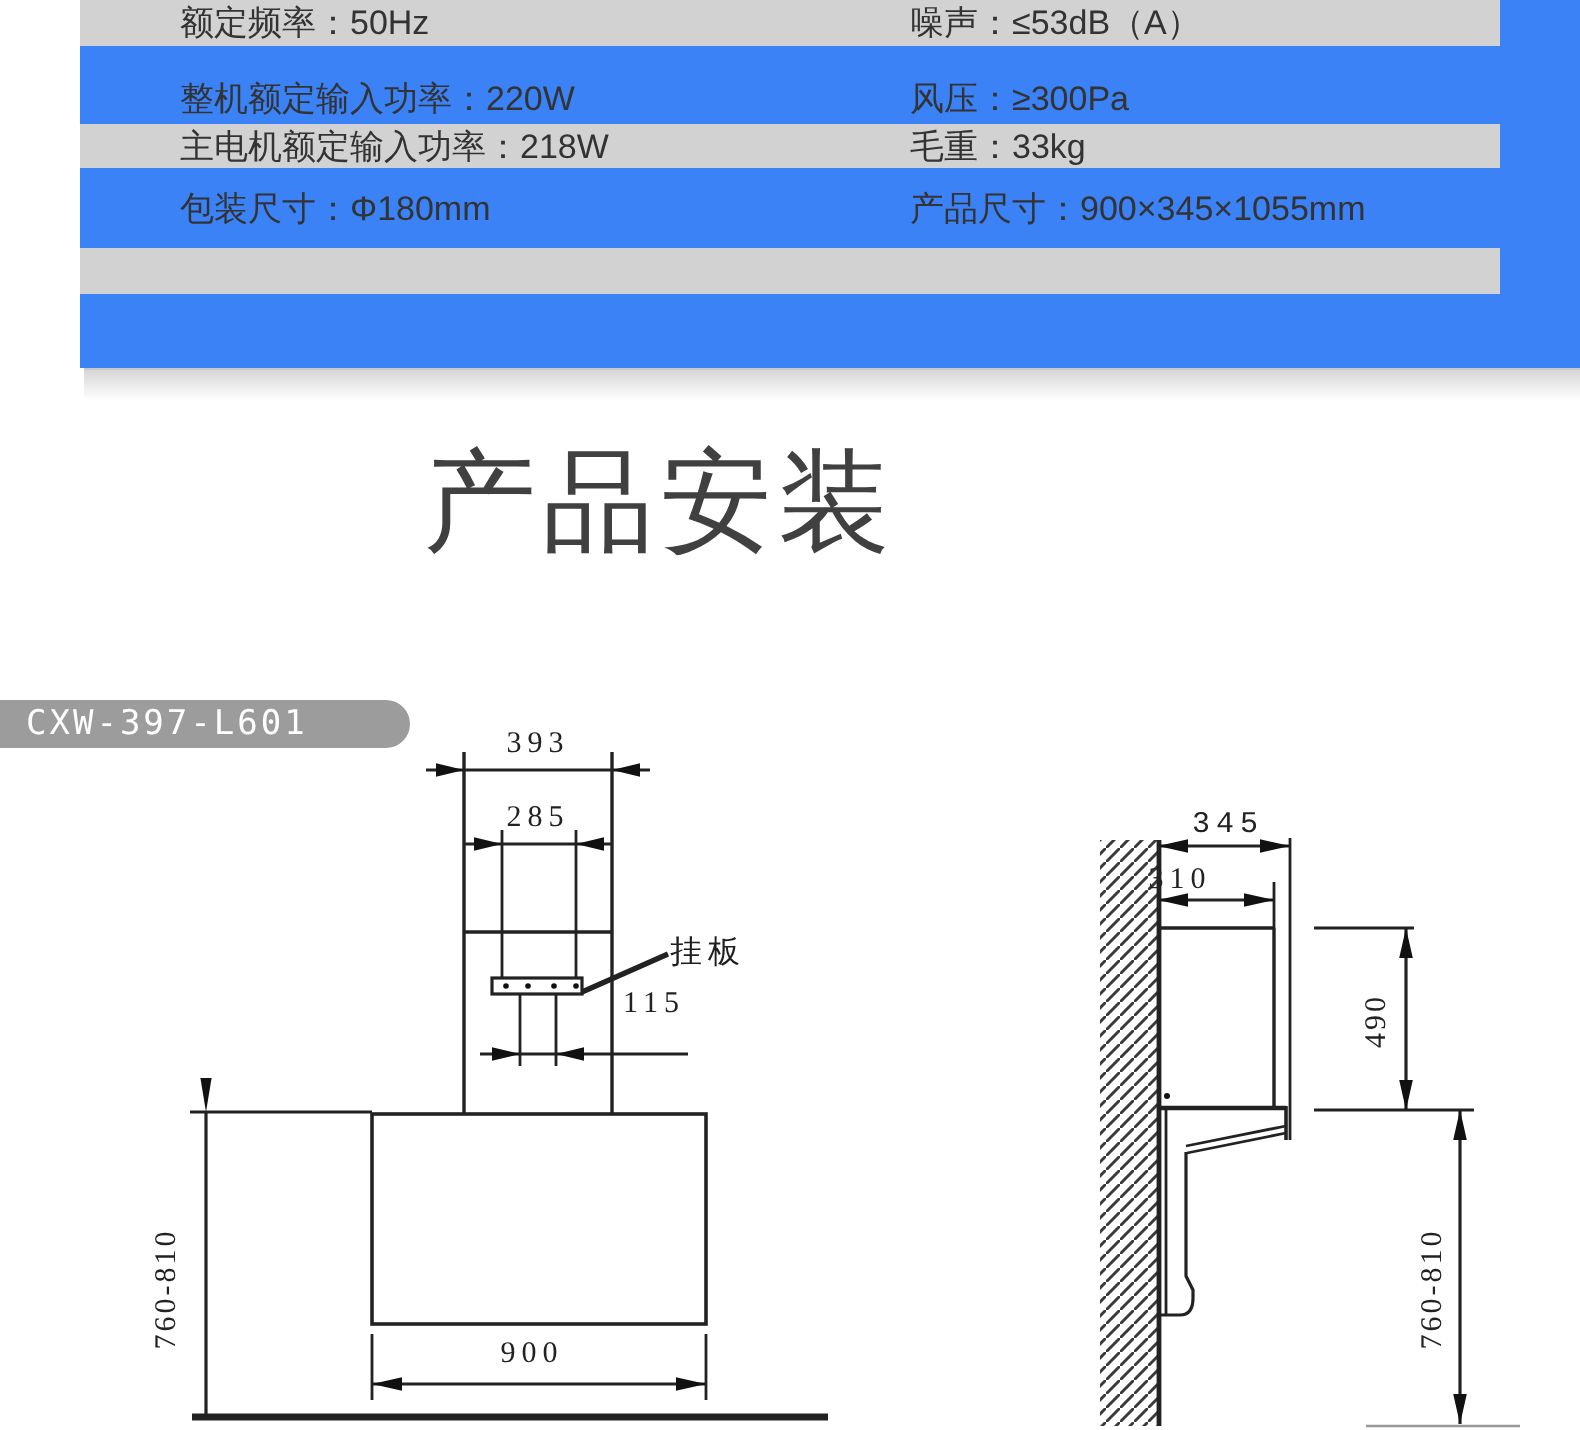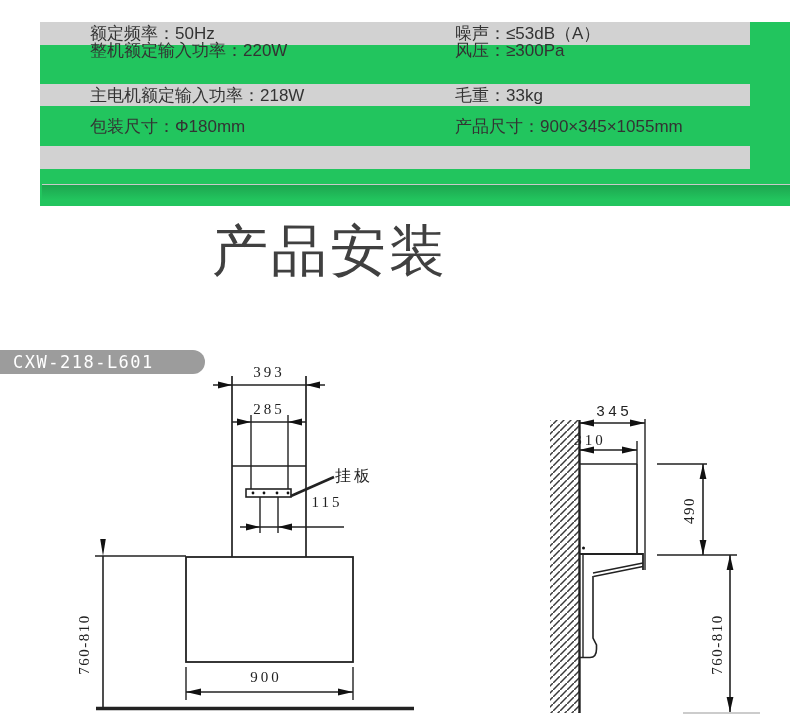--- a/index.html
+++ b/index.html
@@ -1,20 +1,20 @@
 <!DOCTYPE html>
 <html><head>
 <meta charset="utf-8">
 <style>
   html,body{margin:0;padding:0;background:#fff;}
   body{width:790px;height:715px;position:relative;overflow:hidden;
        font-family:"Liberation Sans",sans-serif;color:#2f2f2f;}
 
   
-  .spec-card{position:absolute;left:40px;top:0;width:750px;height:184px;background:#22c55e;margin-top:22px;}
+  .spec-card{position:absolute;left:40px;top:0;width:750px;height:184px;background:#3b82f6;}
   .stripe{position:absolute;left:0;width:710px;background:#d2d2d2;}
   .spec-row{position:absolute;left:0;width:750px;height:31px;display:flex;align-items:center;
             font-size:17px;color:#333;}
   .spec-row .cl{position:absolute;left:50px;white-space:nowrap;}
   .spec-row .cr{position:absolute;left:415px;white-space:nowrap;}
   .card-shadow{position:absolute;left:42px;top:184px;width:748px;height:15px;
                border-top:1px solid #c9c9c9;
                background:linear-gradient(to bottom,rgba(0,0,0,0.16),rgba(0,0,0,0));}
 
   
@@ -39,39 +39,39 @@
 
 <div class="spec-card">
   <div class="stripe" style="top:0;height:23px;"></div>
   <div class="stripe" style="top:62px;height:22px;"></div>
   <div class="stripe" style="top:124px;height:23px;"></div>
 
   <div class="spec-row" style="top:-4px">
     <span class="cl">额定频率：50Hz</span>
     <span class="cr">噪声：≤53dB（A）</span>
   </div>
-  <div class="spec-row" style="top:13px">
+  <div class="spec-row" style="top:34px">
     <span class="cl">整机额定输入功率：220W</span>
     <span class="cr">风压：≥300Pa</span>
   </div>
   <div class="spec-row" style="top:58px">
     <span class="cl">主电机额定输入功率：218W</span>
     <span class="cr">毛重：33kg</span>
   </div>
   <div class="spec-row" style="top:89px">
     <span class="cl">包装尺寸：Φ180mm</span>
     <span class="cr">产品尺寸：900×345×1055mm</span>
   </div>
 </div>
 <div class="card-shadow"></div>
 
 <div class="sec-title">产品安装</div>
 
 <div class="model-pill">
-  <span>CXW-218-L601</span>
+  <span>CXW-397-L601</span>
 </div>
 
 <svg class="drawing" width="790" height="375" viewBox="0 0 790 375">
   <defs>
     <pattern id="hatch" width="7" height="7" patternUnits="userSpaceOnUse">
       <line x1="0" y1="7" x2="7" y2="0" stroke="#3a3a3a" stroke-width="1.5"></line>
     </pattern>
   </defs>
 
   <g stroke="#222" stroke-width="1.7" fill="none">

